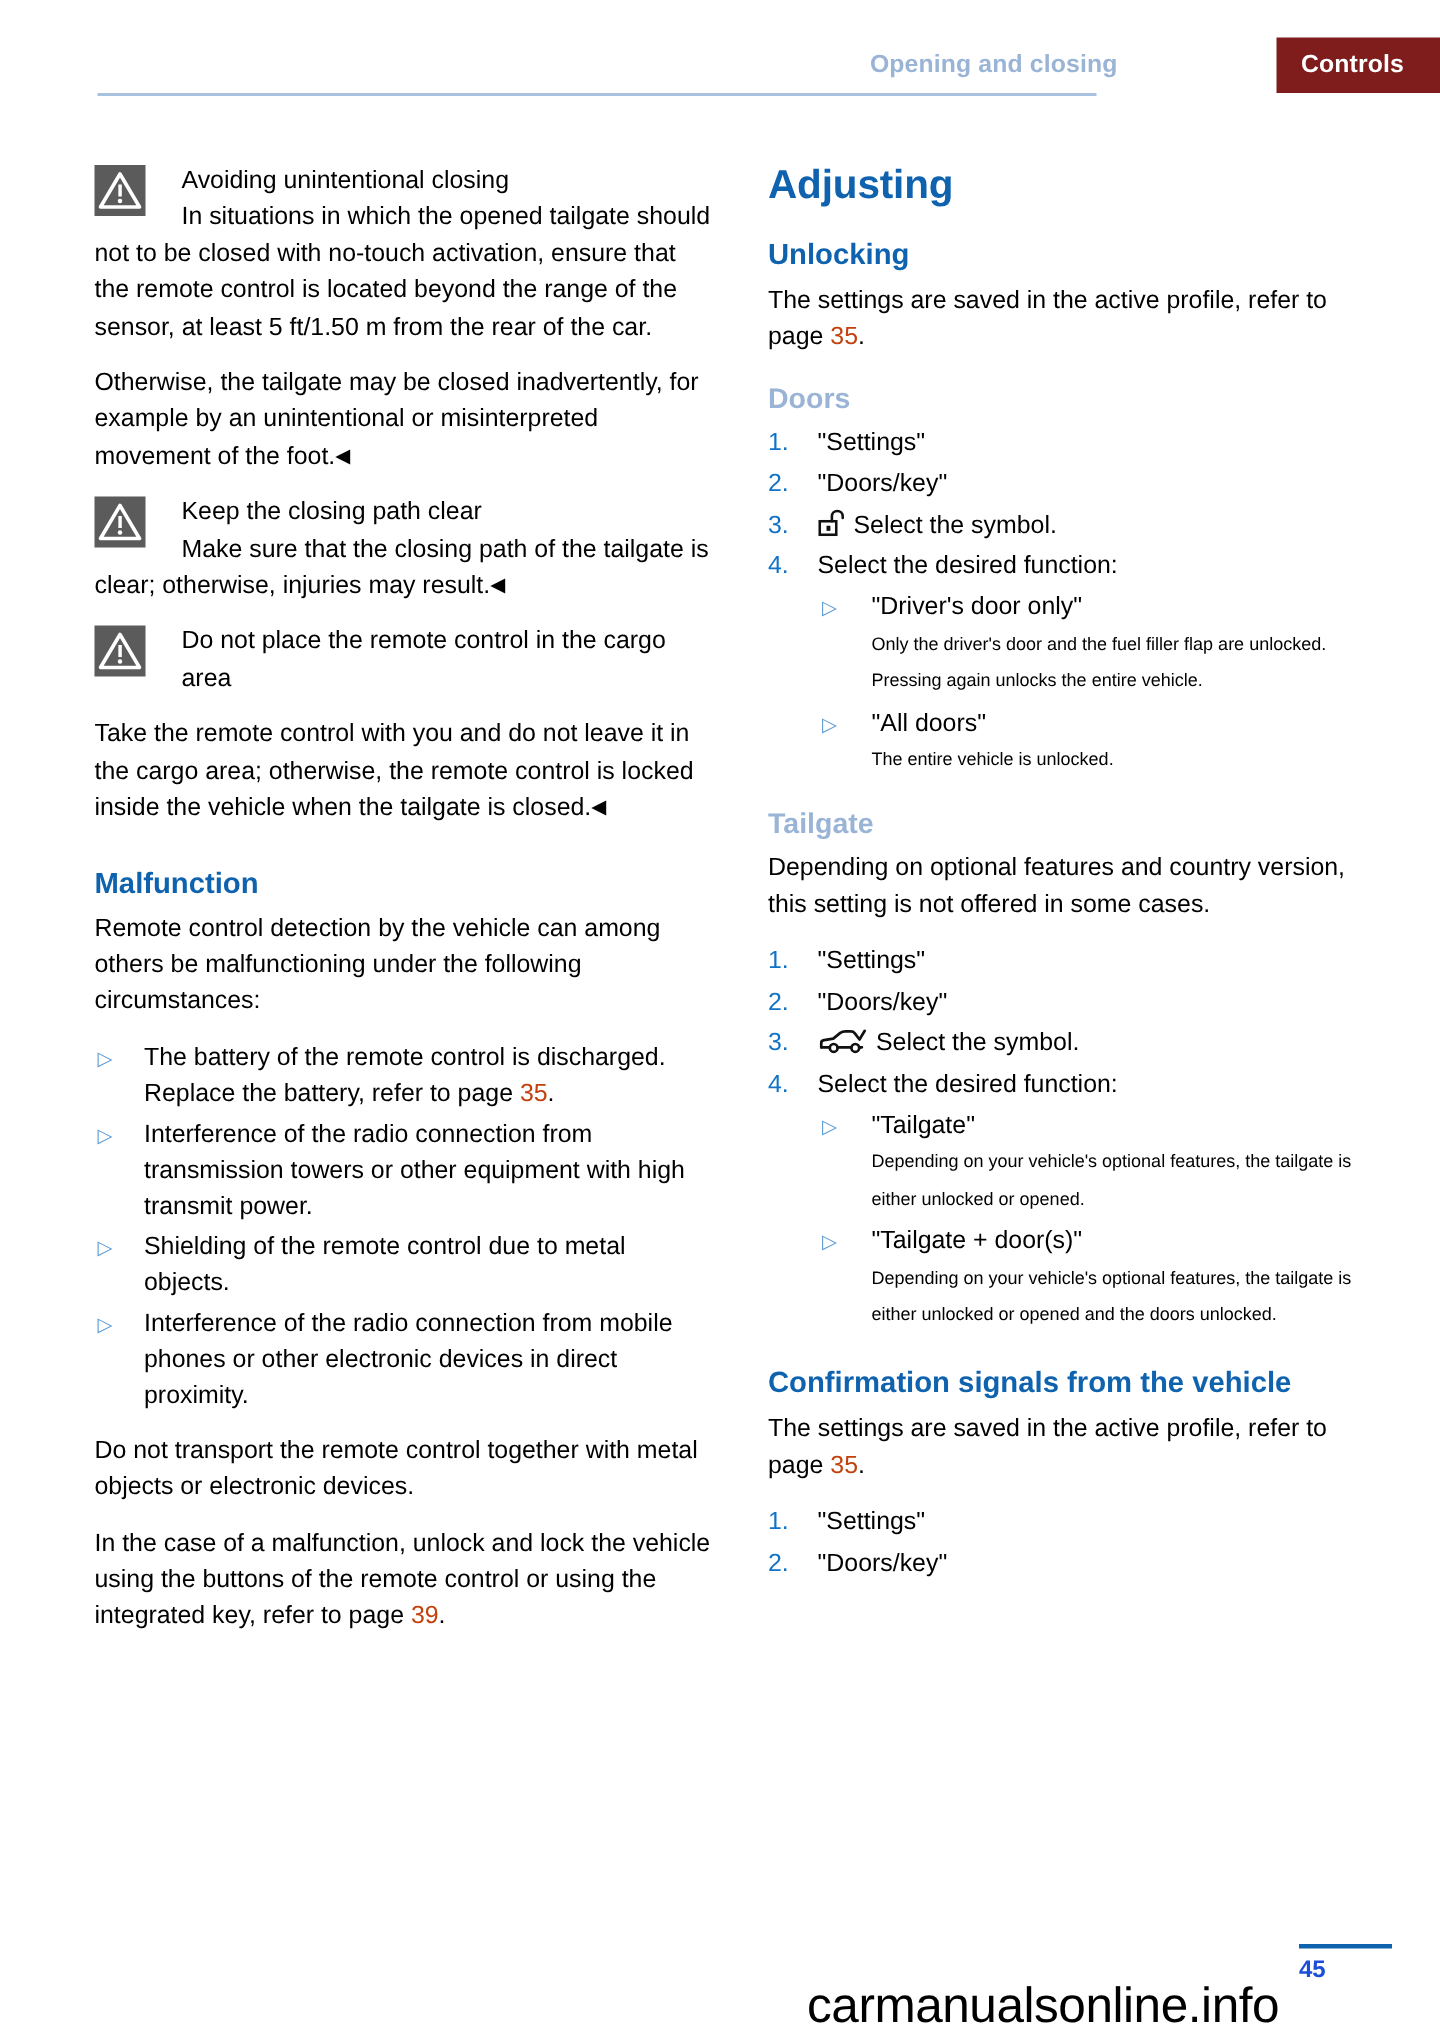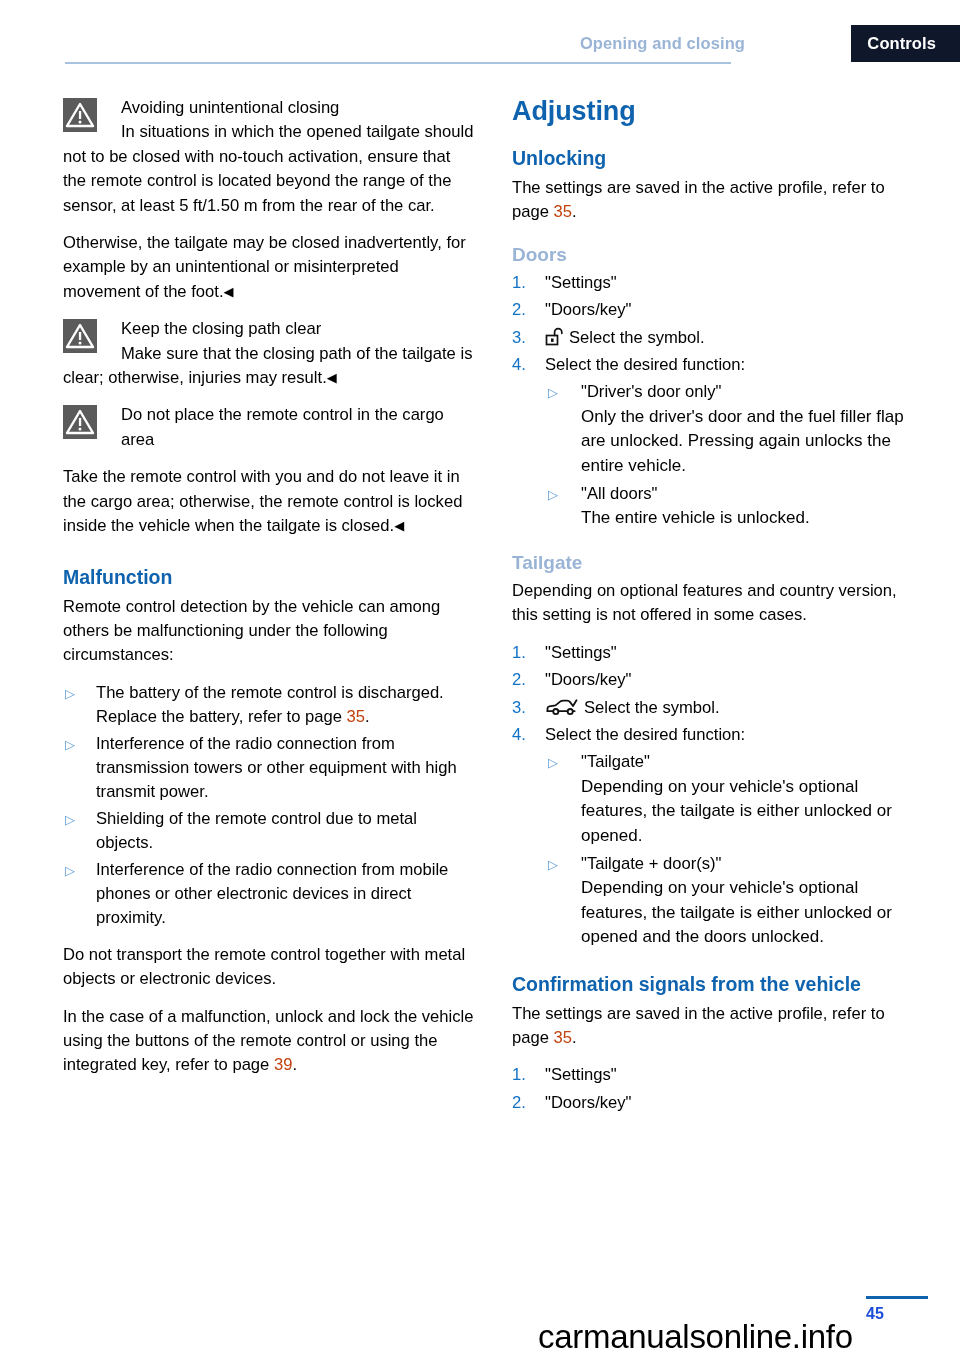--- a/index.html
+++ b/index.html
@@ -21,21 +21,21 @@
     position: absolute;
     top: 0; left: 0;
     width: 960px;
     height: 62px;
   }
   .header-tab-blue {
     position: absolute;
     right: 0;
     top: 25px;
     height: 37px;
-    background: #0f172a;
+    background: #7f1d1d;
     padding: 0 24px 0 16px;
     display: flex;
     align-items: center;
     box-sizing: border-box;
   }
   .header-tab-blue span {
     color: #ffffff;
     font-size: 16.5px;
     font-weight: bold;
     letter-spacing: 0.1px;
@@ -68,21 +68,21 @@
 
   
   .page {
     position: absolute;
     top: 92px;
     left: 0;
     width: 960px;
   }
   .col {
     position: absolute;
-    top: 4px;
+    top: 16px;
     width: 411px;
   }
   .col-left  { left: 63px; }
   .col-right { left: 512px; }
 
   p, li, div.txt {
     font-size: 16.6px;
     line-height: 24.4px;
   }
 
@@ -191,21 +191,21 @@
     top: 0px;
     color: #5b9bd5;
     font-size: 13px;
     line-height: 25px;
   }
   ul.tri.nested { margin-left: 33px; }
   ul.tri.nested > li { padding-left: 36px; }
   ul.tri.nested > li .tmark { left: 3px; }
   .sub-para {
     margin: 0 0 4px 0;
-    font-size: 17px;
+    font-size: 12px;
     line-height: 24.4px;
   }
 
   .pref { color: #c2410c; margin-top: 33px; }
 
   
   .sym {
     display: inline-block;
     vertical-align: -3px;
     margin-right: 5px;

